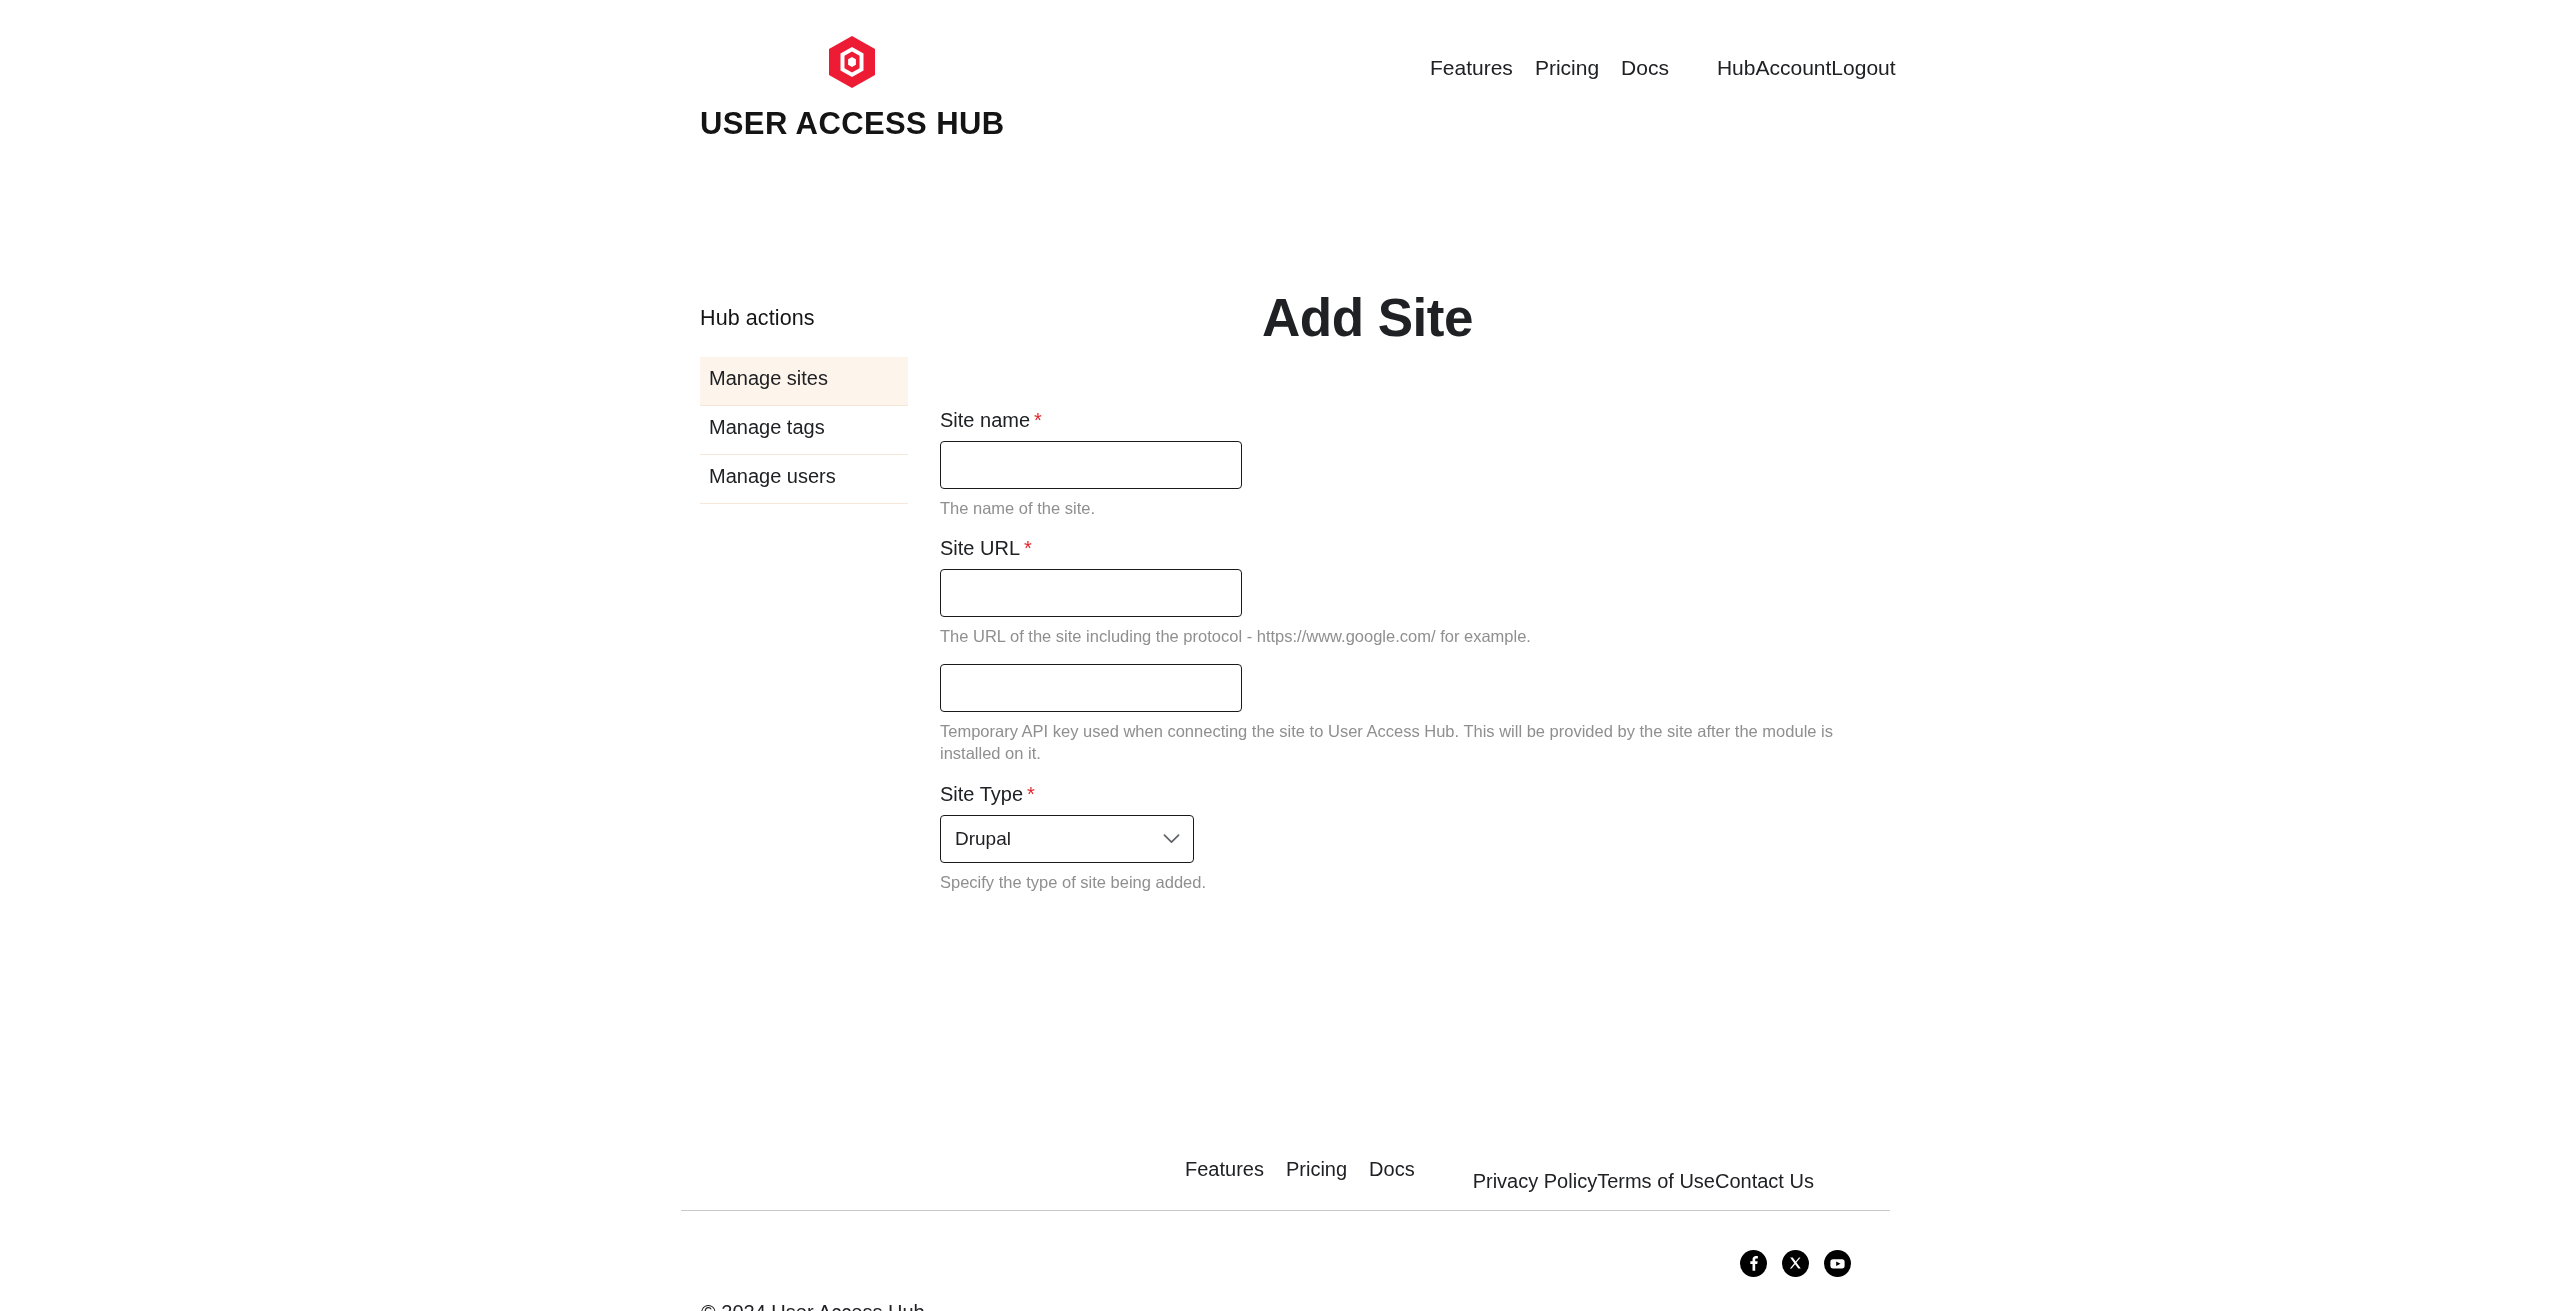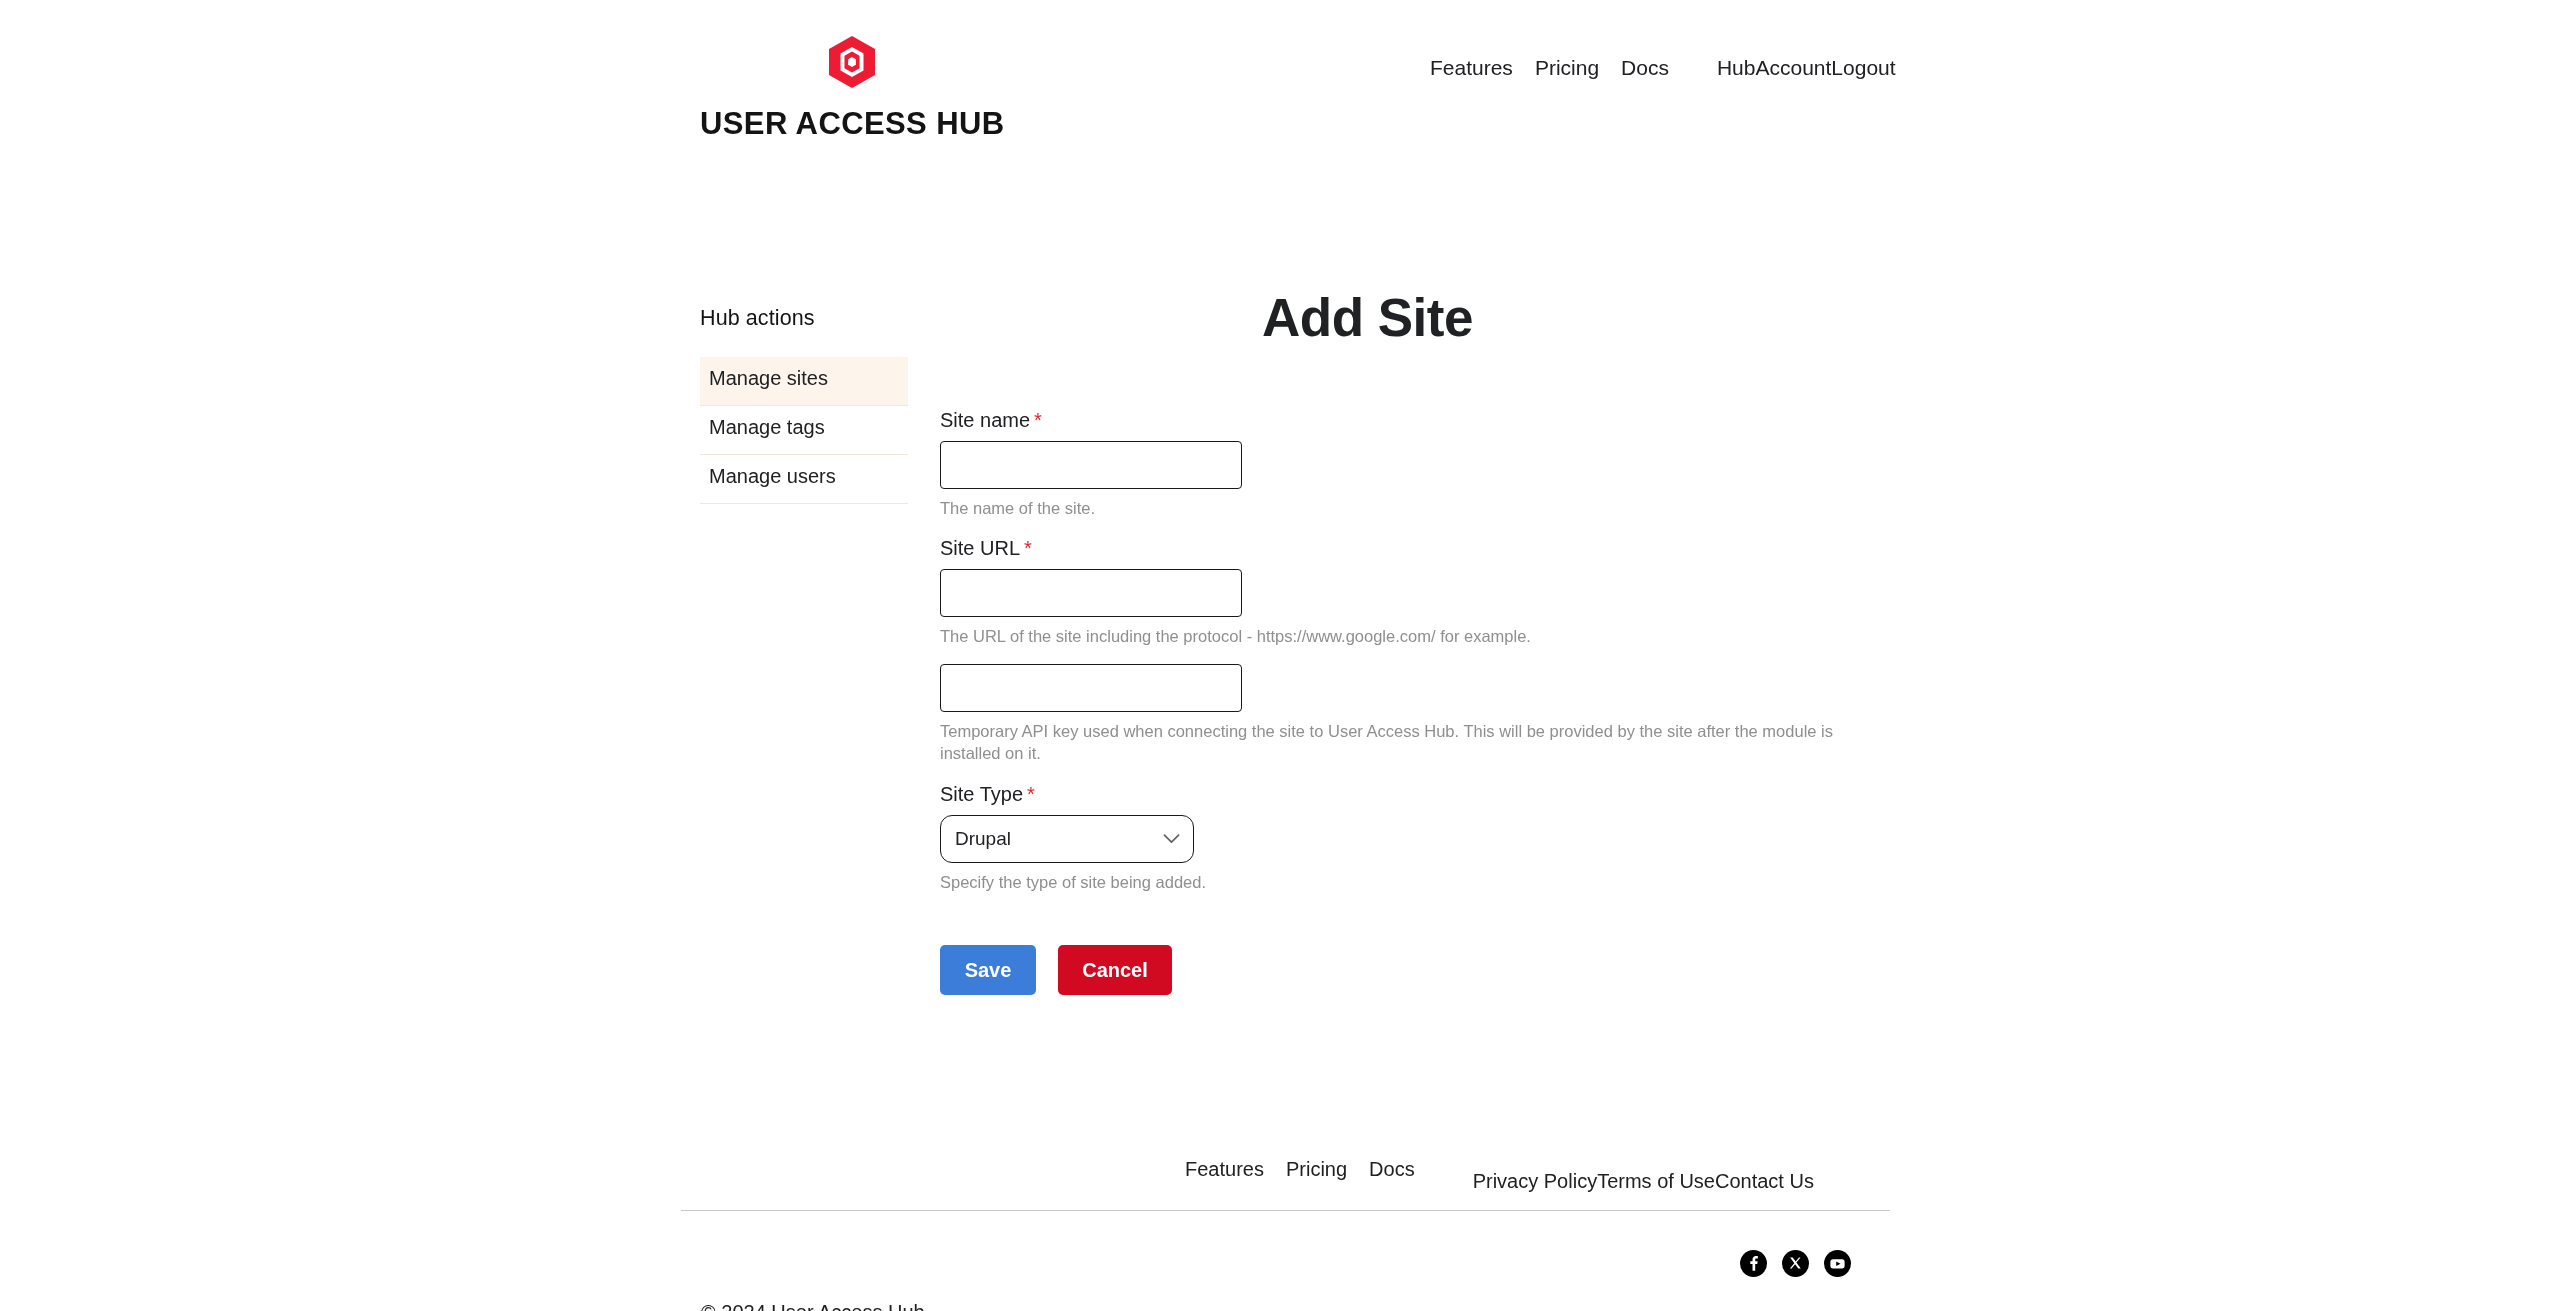--- a/index.html
+++ b/index.html
@@ -157,21 +157,21 @@
     position: relative;
     width: 254px;
     height: 48px;
   }
   .select-input {
     appearance: none;
     -webkit-appearance: none;
     width: 254px;
     height: 48px;
     border: 1px solid #1a1a1a;
-    border-radius: 12px;
+    border-radius: 4px;
     background: #ffffff;
     font-family: "Liberation Sans", sans-serif;
     font-size: 19px;
     color: #202124;
     padding: 0 40px 0 14px;
     outline: none;
   }
   .select-chevron {
     position: absolute;
     right: 14px;
@@ -332,24 +332,20 @@
           <select class="select-input">
             <option>Drupal</option>
           </select>
           <svg class="select-chevron" width="17" height="11" viewBox="0 0 17 11">
             <path d="M1.4 1.6 L8.5 8.6 L15.6 1.6" fill="none" stroke="#5f6368" stroke-width="1.7" stroke-linecap="round" stroke-linejoin="round"></path>
           </svg>
         </div>
         <div class="field-help">Specify the type of site being added.</div>
       </div>
 
-      <div class="form-actions">
-        <button type="button" class="btn btn-save">Save</button>
-        <button type="button" class="btn btn-cancel">Cancel</button>
-      </div>
 
     </form>
   </main>
 
   <footer class="site-footer">
     <nav class="footer-nav">
       <div class="footer-group-a">
         <a href="#">Features</a>
         <a href="#">Pricing</a>
         <a href="#">Docs</a>

